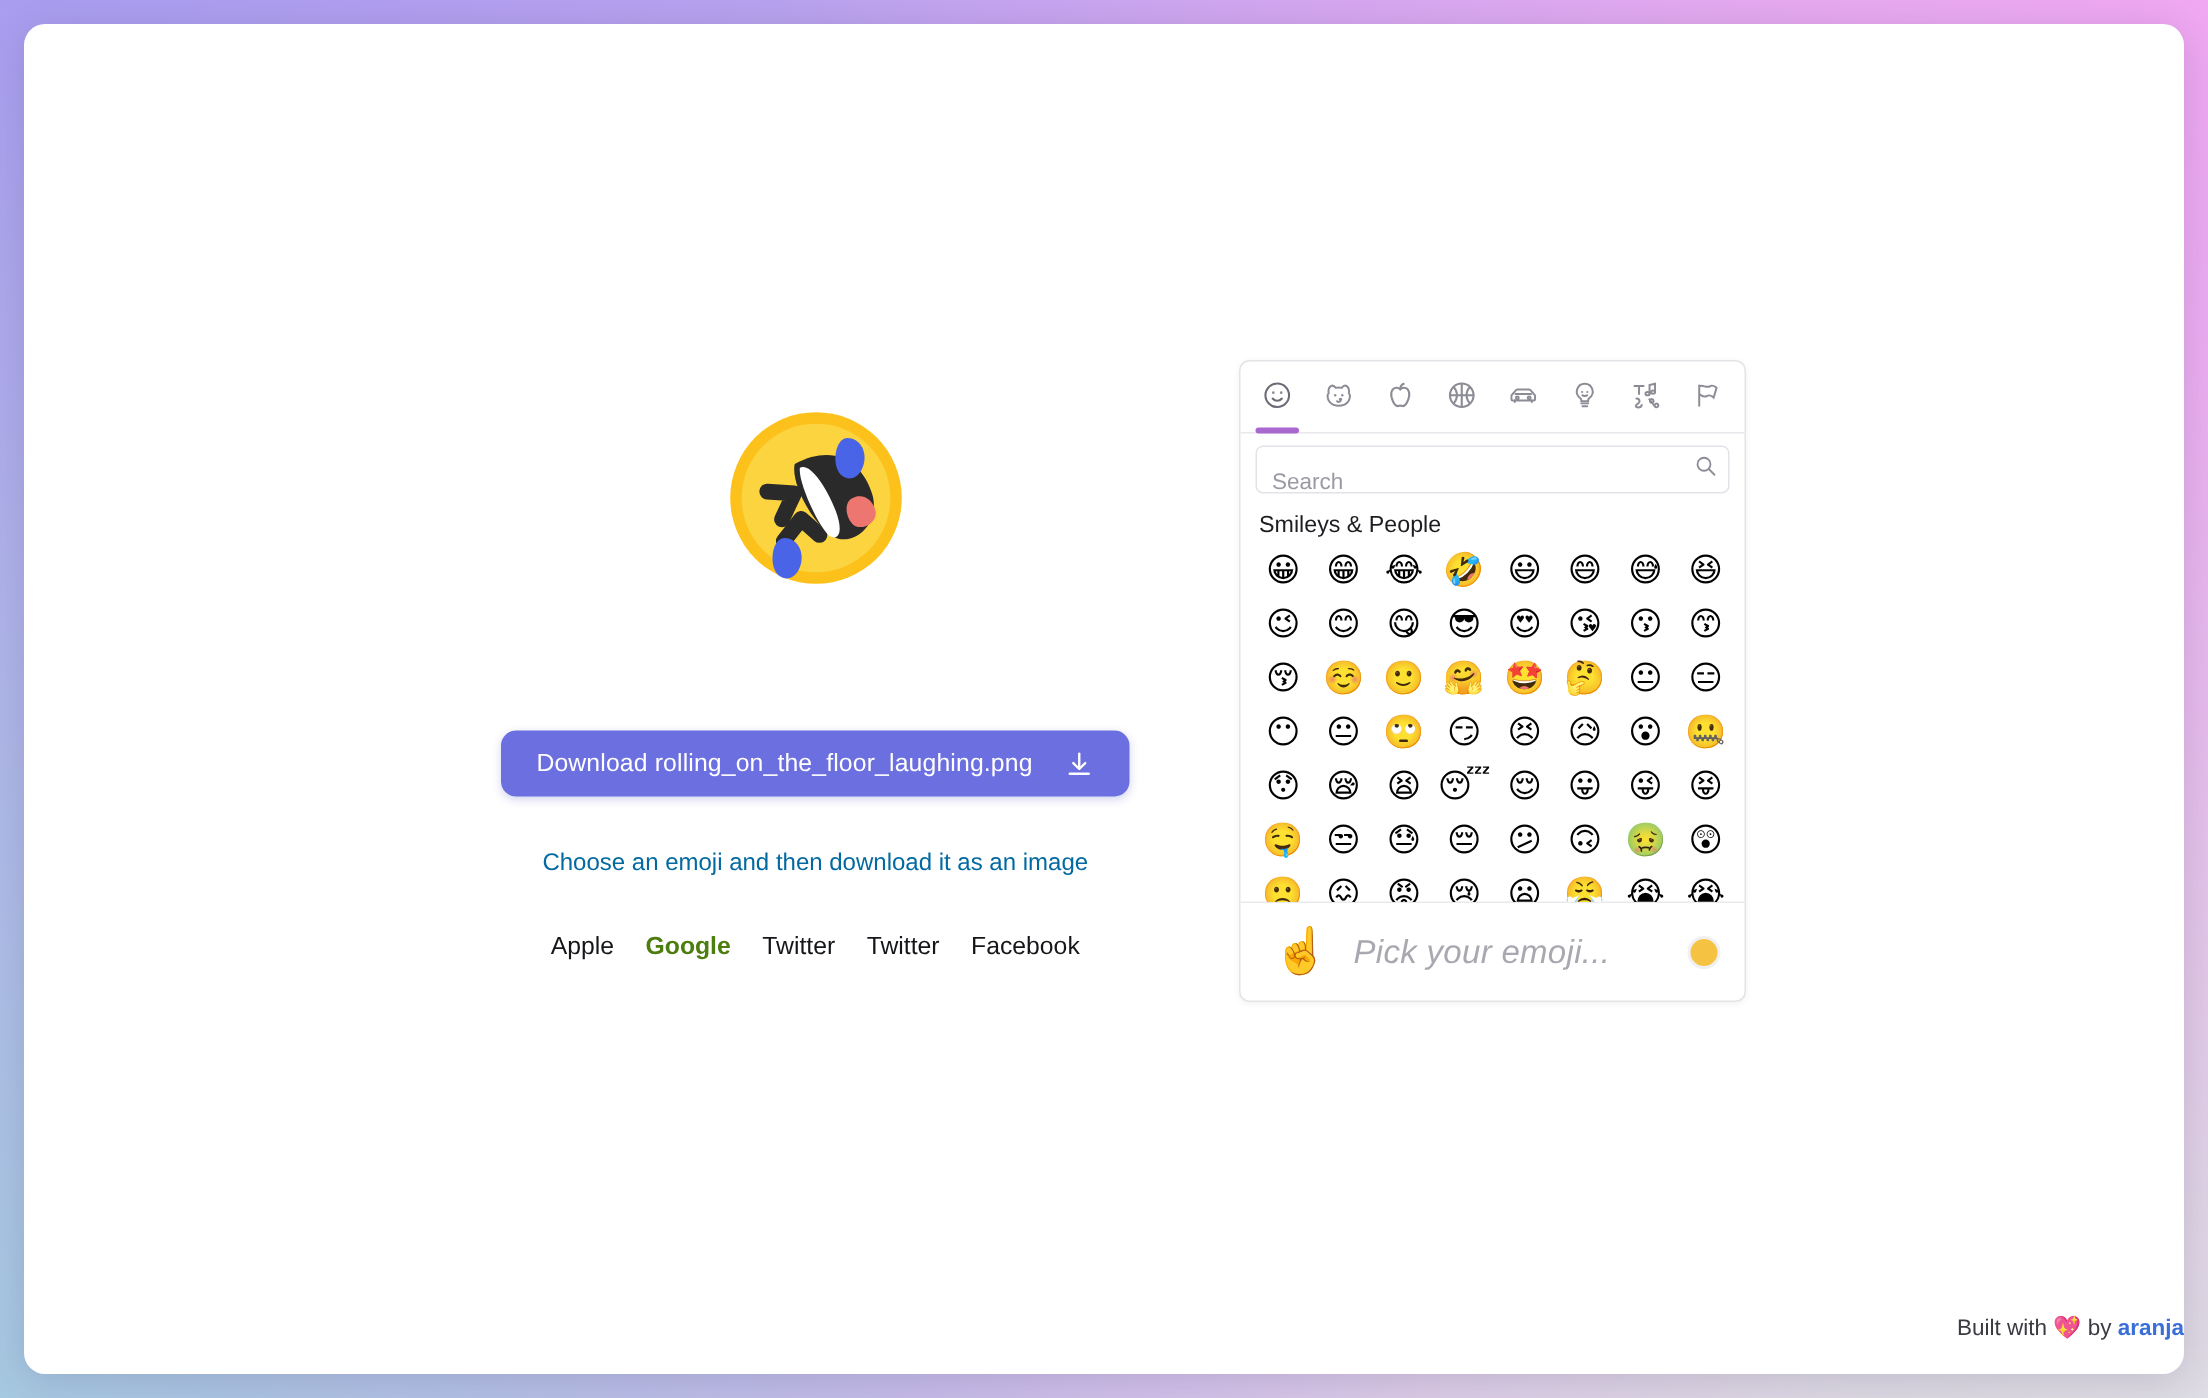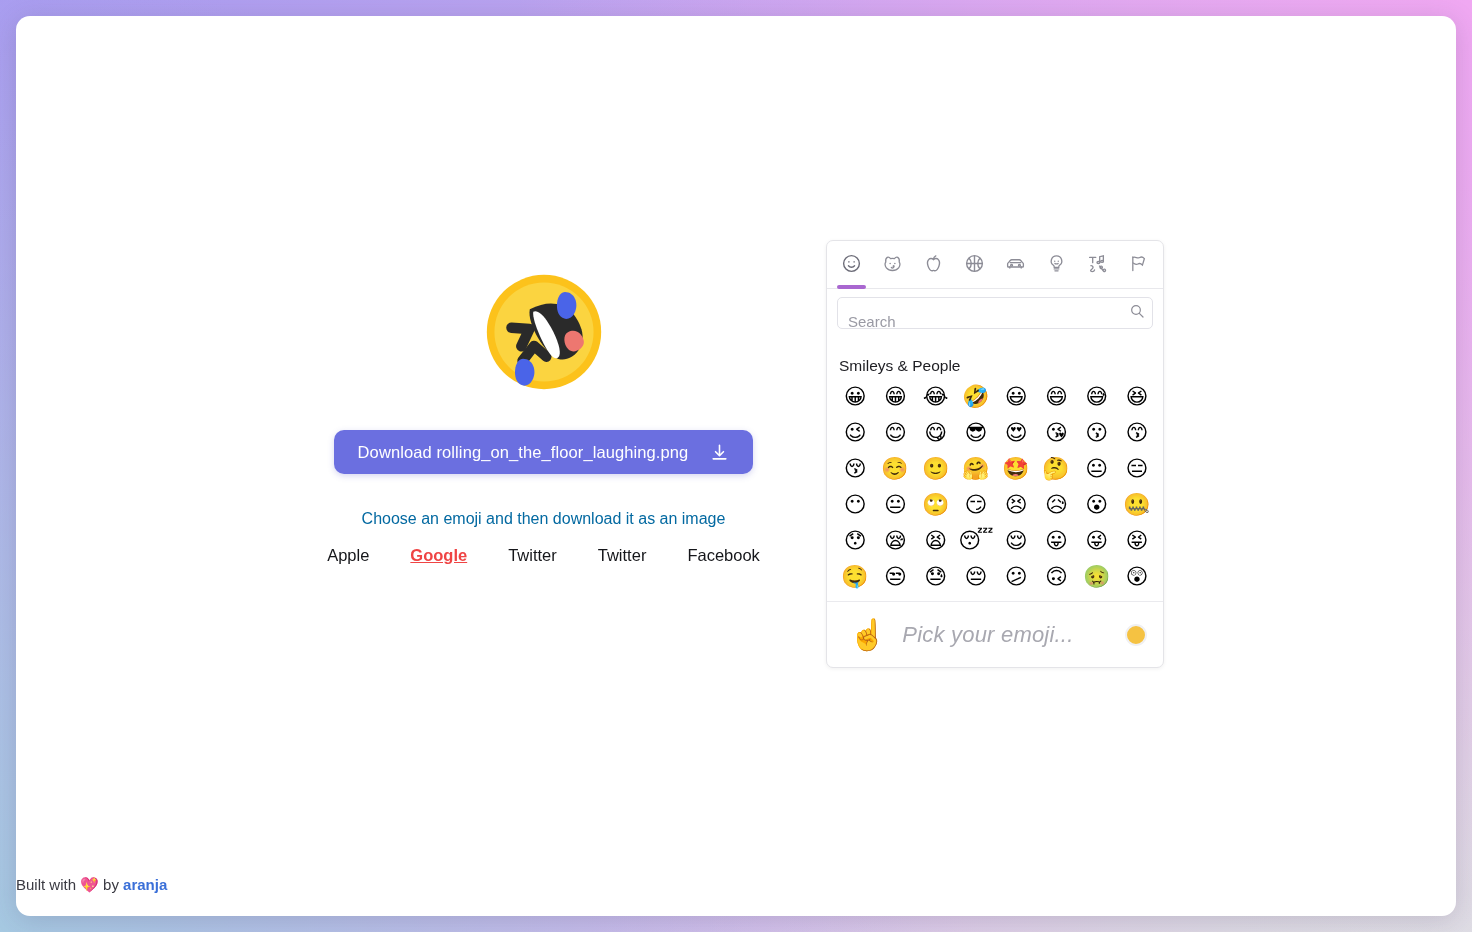--- a/index.html
+++ b/index.html
@@ -46,21 +46,21 @@
     align-items: center;
   }
 
   .emoji-preview {
     width: 122px;
     height: 122px;
     display: block;
   }
 
   .download-btn {
-    margin-top: 37px;
+    margin-top: 94px;
     background: #6b6fe0;
     color: #ffffff;
     border: none;
     border-radius: 10px;
     height: 44px;
     padding: 0 24px;
     font-size: 16.5px;
     font-family: "Liberation Sans", sans-serif;
     display: inline-flex;
     align-items: center;
@@ -72,35 +72,35 @@
 
   .dl-icon { display: flex; align-items: center; }
 
   .helper-text {
     margin-top: 36px;
     font-size: 16px;
     color: #0369a1;
   }
 
   .vendor-tabs {
-    margin-top: 18px;
-    display: flex;
-    gap: 41px;
+    margin-top: 37px;
+    display: flex;
+    gap: 21px;
     font-size: 16.5px;
   }
   .vendor-tab {
     color: #15161a;
     cursor: pointer;
     background: none;
     border: none;
     font-family: "Liberation Sans", sans-serif;
     font-size: 16.5px;
     padding: 0;
   }
-  .vendor-tab.active { color: #ef4444; font-weight: bold; text-decoration: underline; }
+  .vendor-tab.active { color: #4d7c0f; font-weight: bold; }
 
   
   .picker {
     position: absolute;
     left: 810px;
     top: 224px;
     width: 338px;
     height: 428px;
     background: #ffffff;
     border: 1px solid #e4e4e8;
@@ -166,21 +166,20 @@
     top: 50%;
     transform: translateY(-50%);
     pointer-events: none;
   }
 
   .emoji-scroll {
     flex: 1;
     overflow-y: auto;
     padding: 0 0 0 4px;
     position: relative;
-    margin-top: 16px;
   }
   .emoji-scroll::-webkit-scrollbar { width: 8px; }
   .emoji-scroll::-webkit-scrollbar-track { background: #fafafa; }
   .emoji-scroll::-webkit-scrollbar-thumb {
     background: #cfcfd4;
     border-radius: 4px;
   }
 
   .cat-title {
     font-size: 15.5px;
@@ -232,21 +231,21 @@
     cursor: pointer;
     flex: none;
   }
 
   
   .app-footer {
     position: absolute;
     left: 0;
     right: 0;
     bottom: 22px;
-    text-align: left;
+    text-align: right;
     font-size: 15px;
     color: #3a3a42;
   }
   .app-footer .heart { font-family: "DejaVu Sans", sans-serif; }
   .footer-link {
     color: #3a6fd8;
     font-weight: bold;
     text-decoration: none;
     cursor: pointer;
   }

